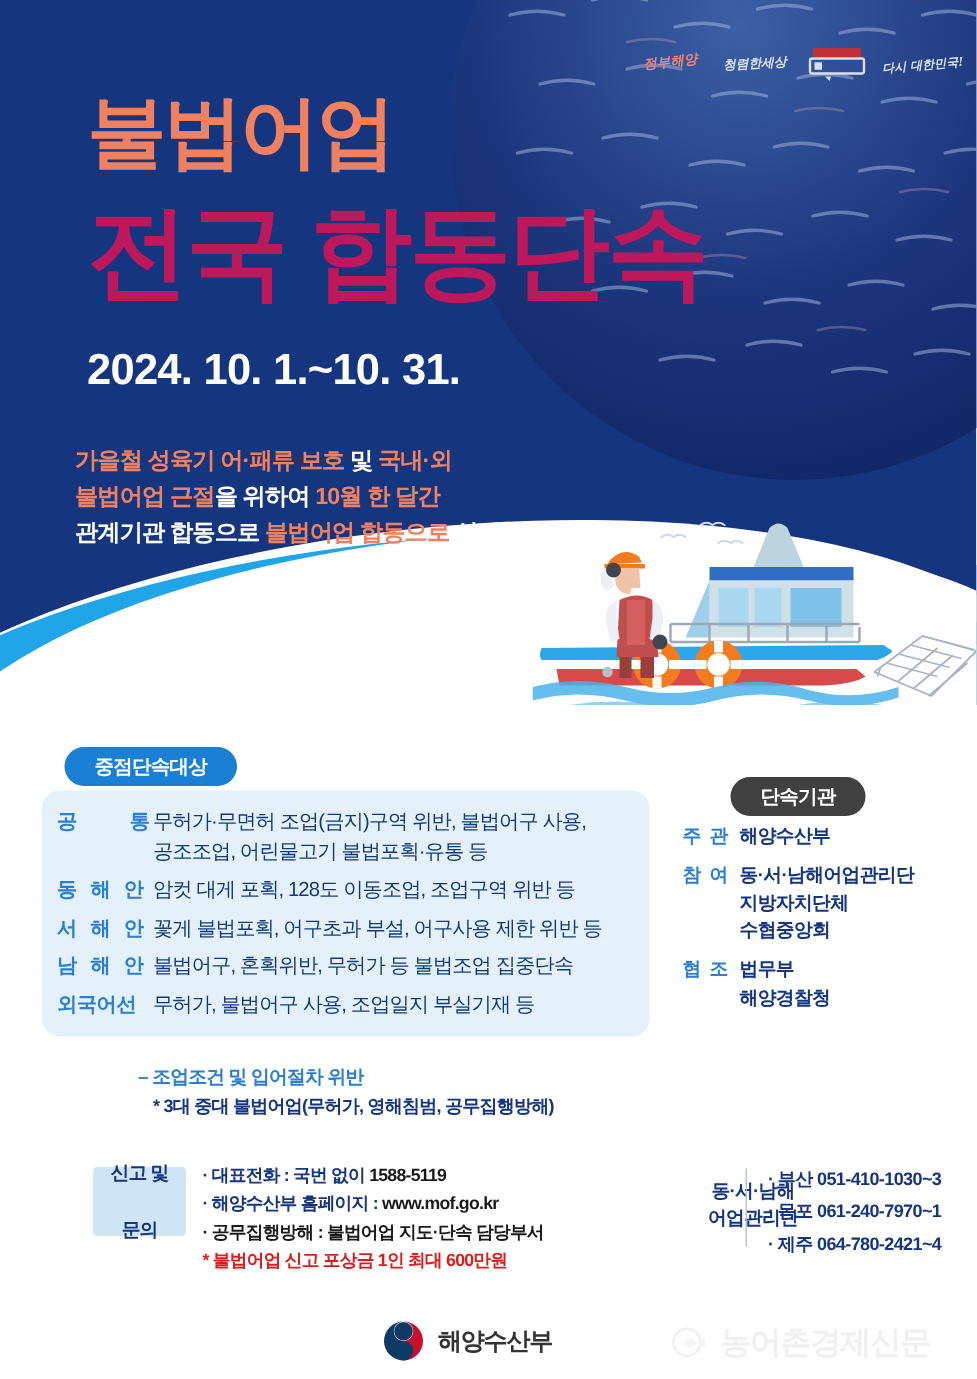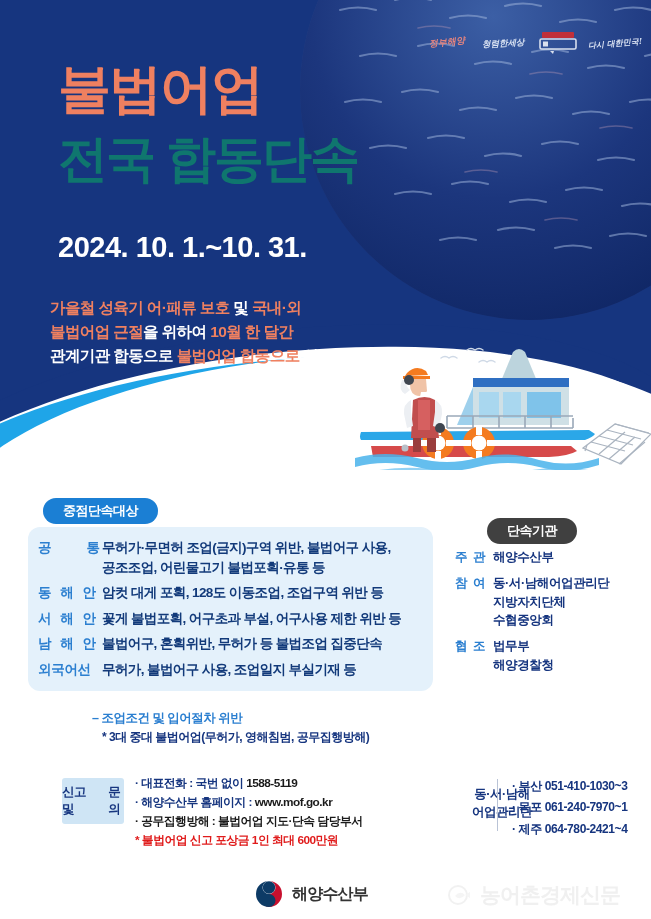--- a/index.html
+++ b/index.html
@@ -41,21 +41,21 @@
   }
 
   
   .title1{
     position:absolute;left:58px;top:62px;
     font-size:53px;font-weight:bold;color:#ef8060;letter-spacing:-2px;
     line-height:1;white-space:nowrap;
   }
   .title2{
     position:absolute;left:58px;top:134px;
-    font-size:50px;font-weight:bold;color:#0f766e;letter-spacing:-2px;
+    font-size:68px;font-weight:bold;color:#be185d;letter-spacing:-2px;
     line-height:1;white-space:nowrap;
   }
   .date{
     position:absolute;left:58px;top:231px;
     font-size:29px;font-weight:bold;color:#ffffff;letter-spacing:-0.5px;white-space:nowrap;
   }
   .sub{position:absolute;left:50px;top:296px;line-height:1.55;white-space:nowrap;}
   .sub div{font-size:15.5px;font-weight:bold;letter-spacing:-0.6px;}
   .c-or{color:#ef8060;}
   .c-wh{color:#ffffff;}
@@ -78,37 +78,37 @@
     box-sizing:border-box;
   }
   .trow{display:flex;align-items:flex-start;margin-bottom:6px;}
   .trow:last-child{margin-bottom:0;}
   .tlabel{
     width:64px;flex:0 0 64px;color:#2b7fd0;font-size:13.5px;font-weight:bold;
     letter-spacing:-0.3px;line-height:1.45;
   }
   .tlabel.spread{letter-spacing:4px;}
   .tlabel.spread2{letter-spacing:2.5px;}
-  .tval{color:#123a7a;font-size:13.5px;font-weight:bold;letter-spacing:-0.6px;line-height:1.45;}
+  .tval{color:#123a7a;font-size:13.5px;font-weight:normal;letter-spacing:-0.6px;line-height:1.45;}
 
   .note1{position:absolute;left:92px;top:710px;color:#2b7fd0;font-size:12.5px;font-weight:bold;letter-spacing:-0.5px;}
   .note2{position:absolute;left:102px;top:729px;color:#16357f;font-size:12px;font-weight:bold;letter-spacing:-0.5px;}
 
   
   .ag-badge{position:absolute;left:487px;top:518px;}
   .ag-box{position:absolute;left:455px;top:548px;width:190px;}
   .agrow{display:flex;align-items:flex-start;margin-bottom:7px;}
   .aglabel{width:38px;flex:0 0 38px;color:#2b7fd0;font-size:12.5px;font-weight:bold;letter-spacing:1px;line-height:1.5;}
   .agvals{color:#16357f;font-size:12.5px;font-weight:bold;letter-spacing:-0.4px;line-height:1.5;}
 
   
   .contact-label{
     position:absolute;left:62px;top:778px;width:62px;height:46px;
     background:#cfe5f5;border-radius:3px;
-    display:flex;flex-direction:row;align-items:center;justify-content:center;
+    display:flex;flex-direction:column;align-items:center;justify-content:center;
     color:#16357f;font-size:12.5px;font-weight:bold;letter-spacing:-0.6px;line-height:1.35;gap:21px;
   }
   .contact-list{position:absolute;left:135px;top:774px;}
   .contact-list div{font-size:11.8px;font-weight:bold;color:#1a1a1a;letter-spacing:-0.5px;line-height:1.62;white-space:nowrap;}
   .contact-list .red{color:#e01b1b;}
   .k-blue{color:#16357f;}
 
   .region-title{
     position:absolute;left:425px;top:785px;color:#16357f;font-size:12.5px;font-weight:bold;
     letter-spacing:-0.5px;line-height:1.45;text-align:center;white-space:nowrap;margin-left:47px;

